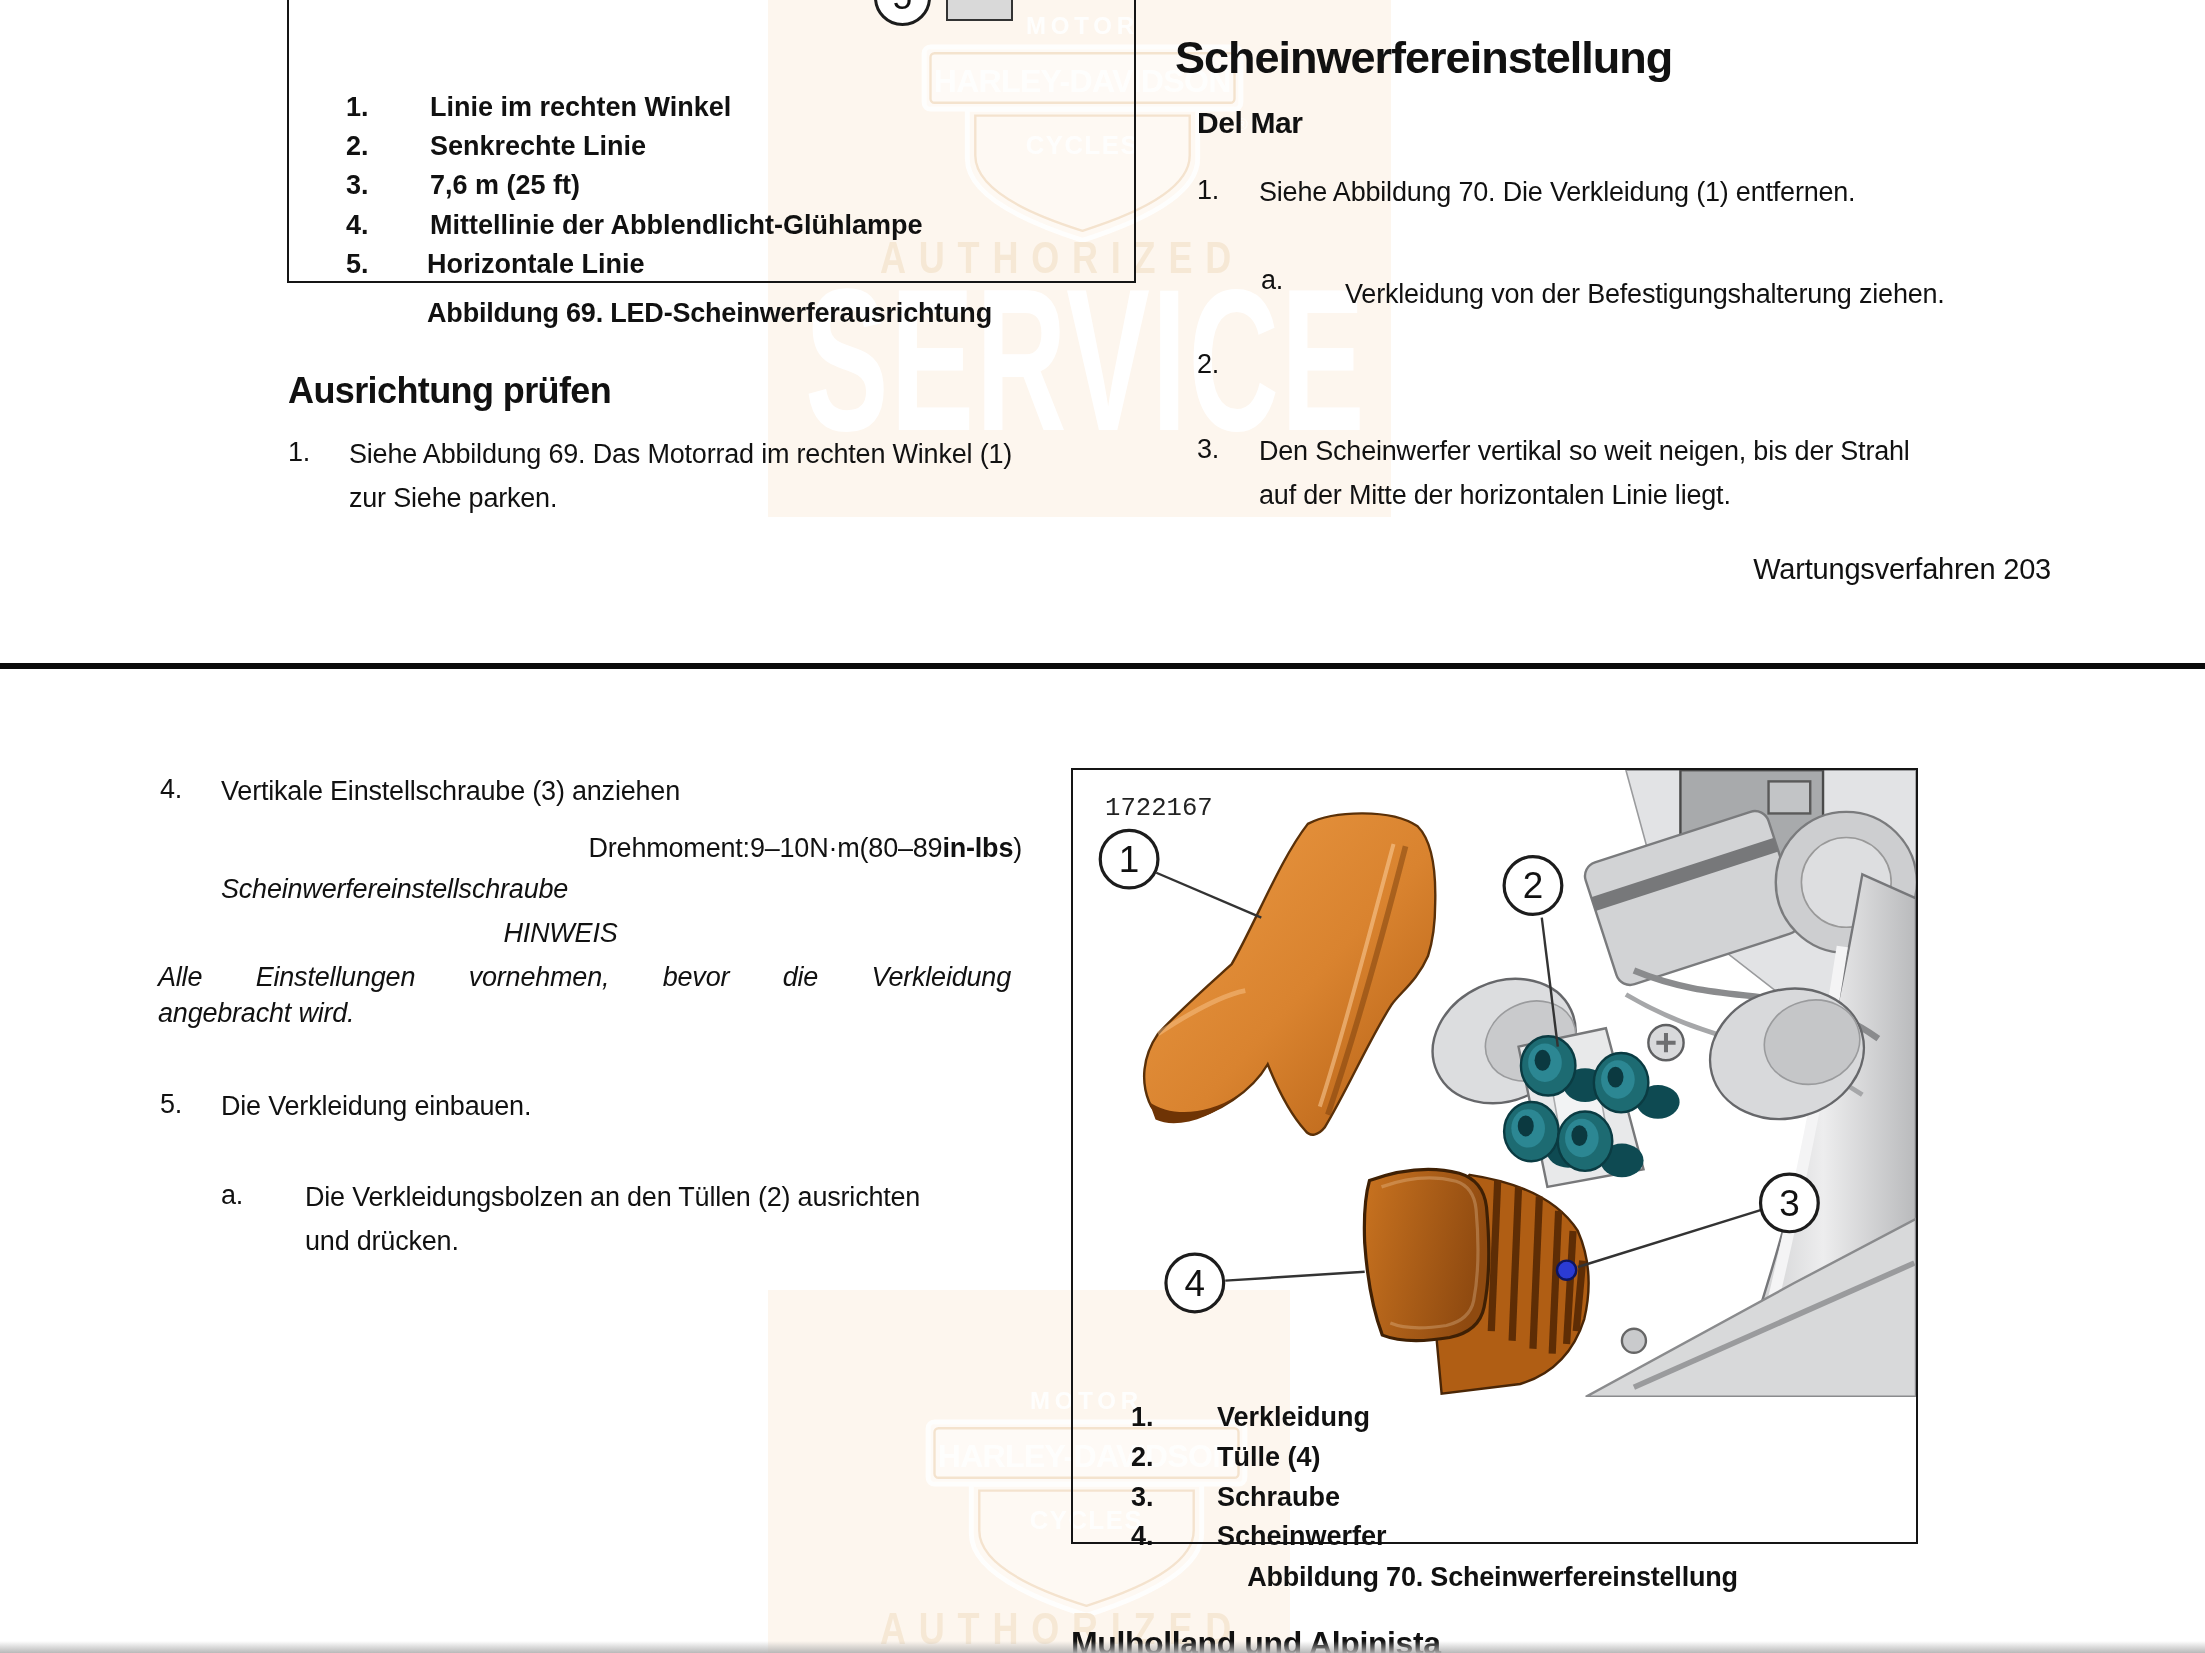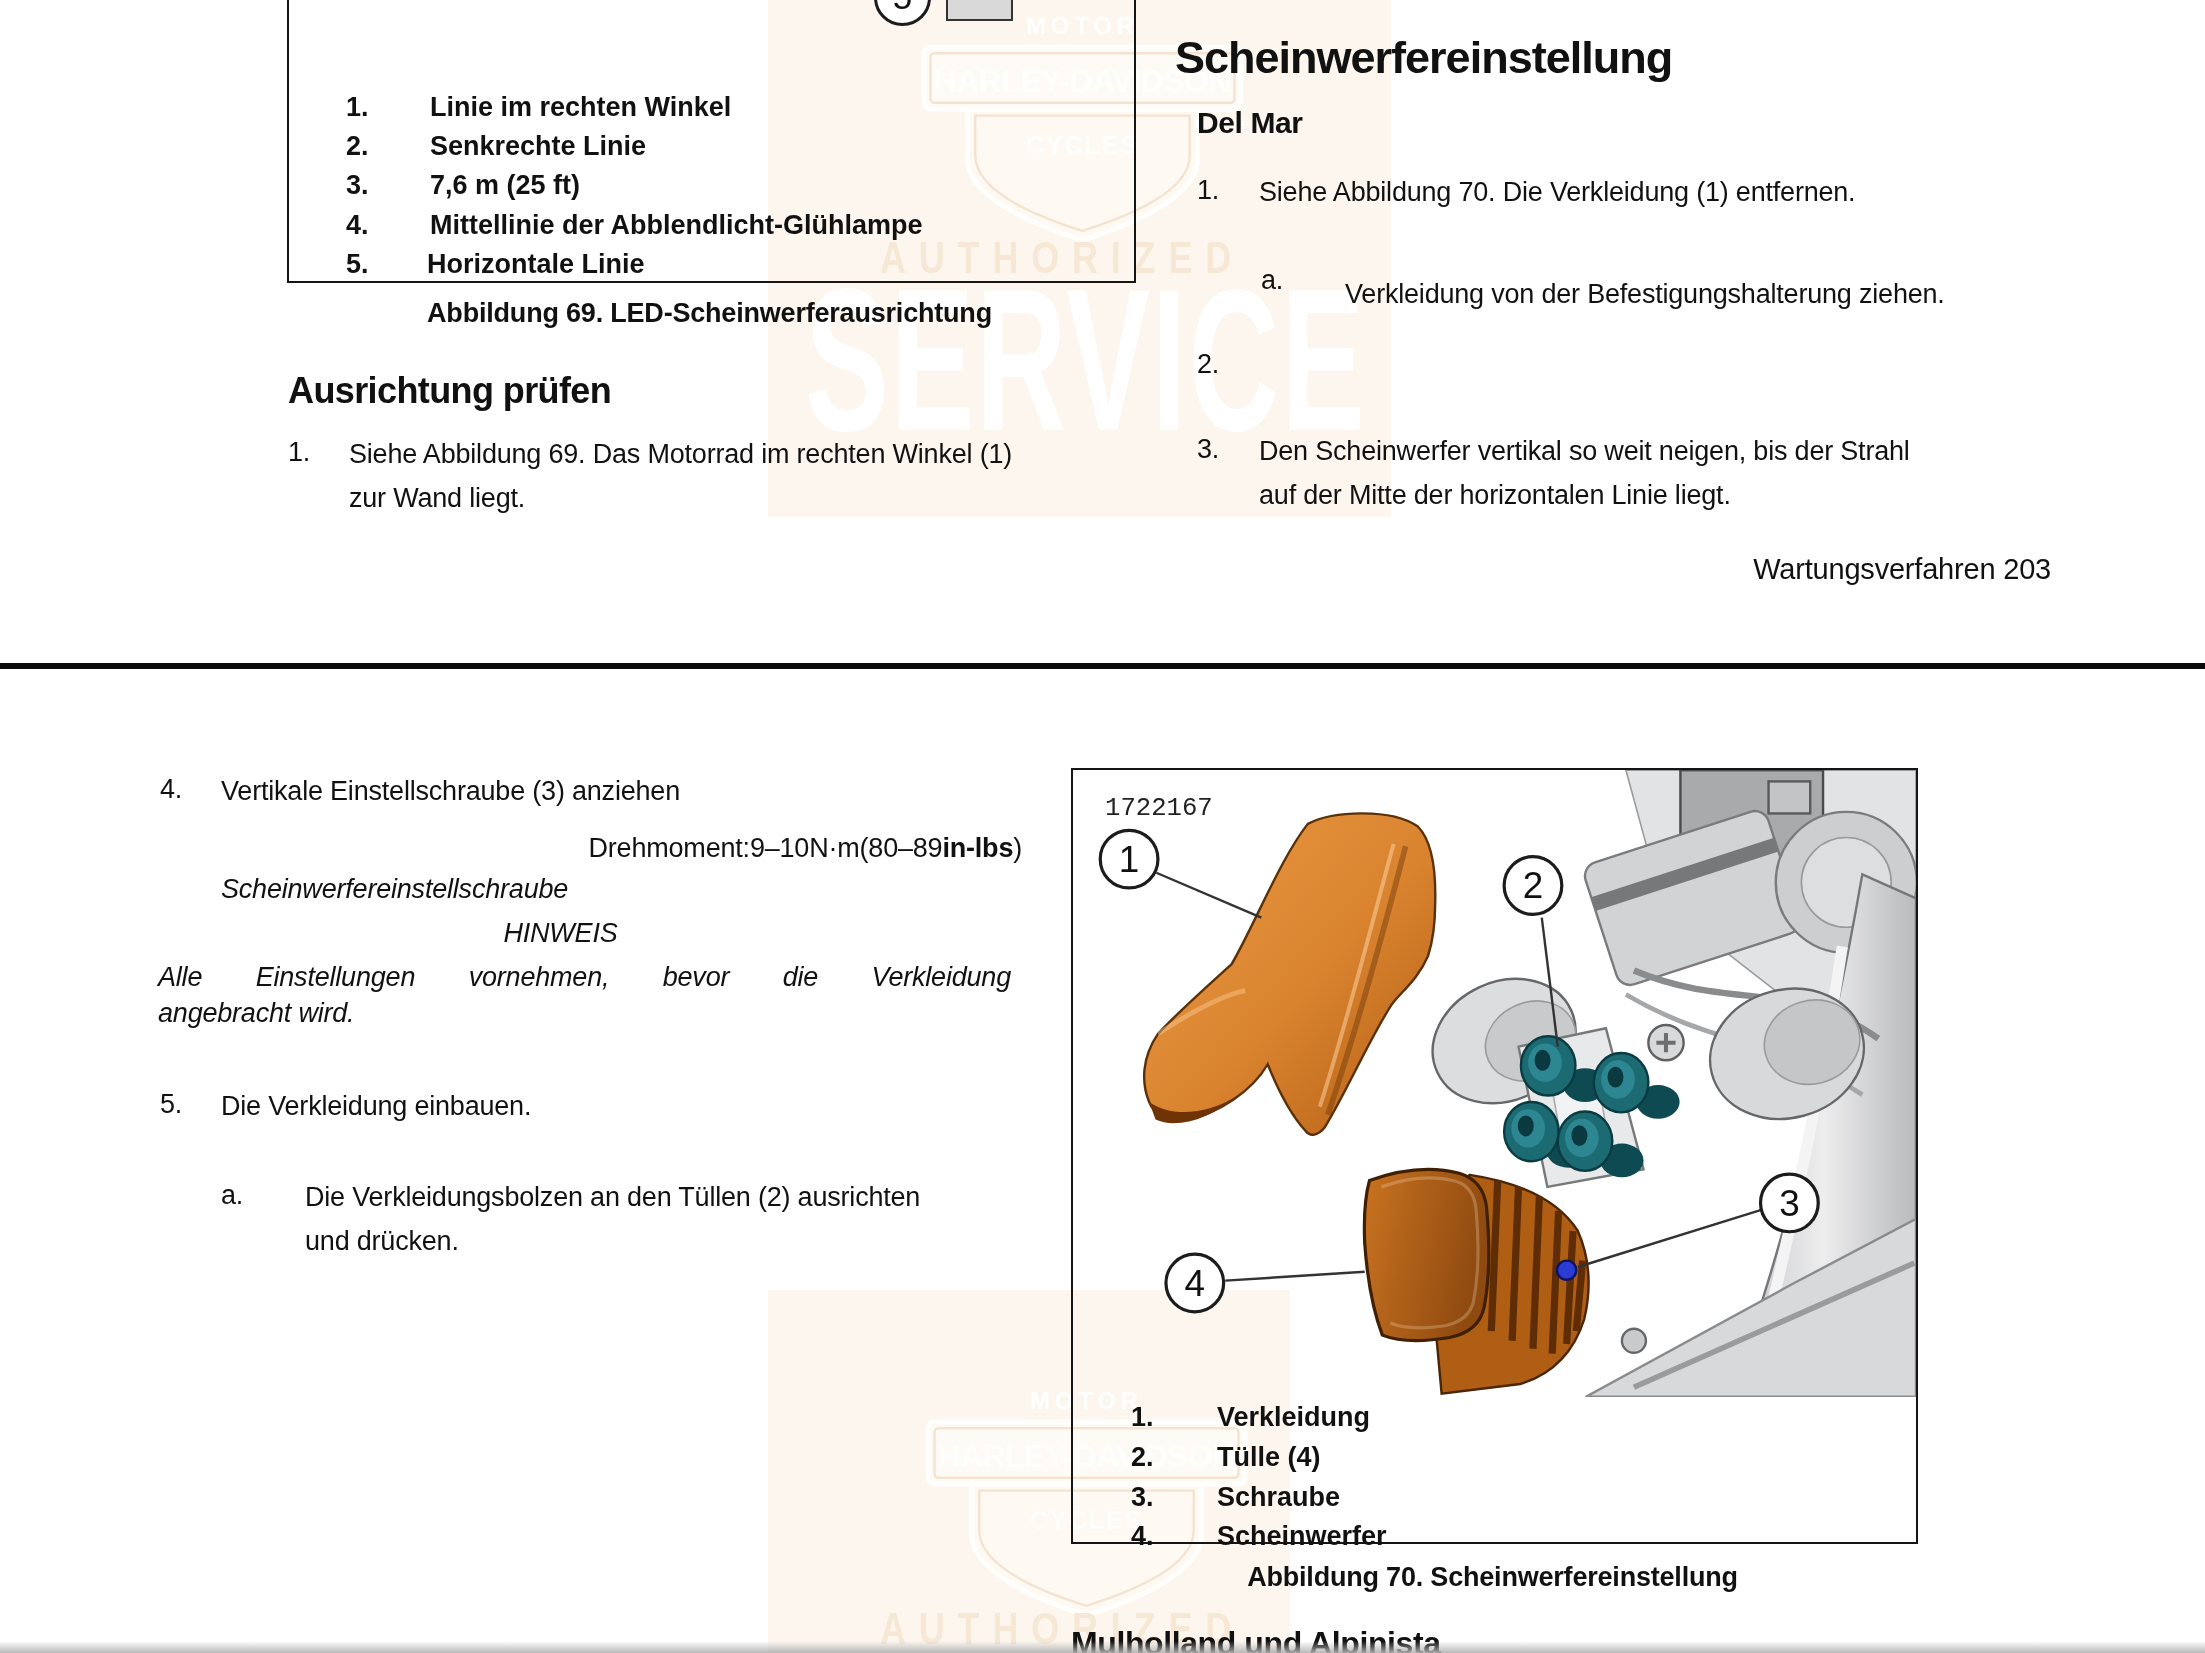--- a/index.html
+++ b/index.html
@@ -82,21 +82,21 @@
     <div class="legend-num" style="left:57px;top:250px;">5.</div>
     <div class="legend-label" style="left:138px;top:250px;">Horizontale Linie</div>
   </div>
 
   <div class="caption" style="left:287px;top:298px;width:845px;">Abbildung 69. LED-Scheinwerferausrichtung</div>
 
   <div class="h2l" style="left:288px;top:370px;">Ausrichtung prüfen</div>
 
   <div class="num" style="left:288px;top:437px;">1.</div>
   <div class="body-line" style="left:349px;top:437px;">Siehe Abbildung 69. Das Motorrad im rechten Winkel (1)</div>
-  <div class="body-line" style="left:349px;top:481px;">zur Wand liegt.</div>
+  <div class="body-line" style="left:349px;top:481px;">zur Siehe parken.</div>
 
   <div class="h1" style="left:1175px;top:32px;">Scheinwerfereinstellung</div>
   <div class="h2" style="left:1197px;top:106px;">Del Mar</div>
 
   <div class="num" style="left:1197px;top:175px;">1.</div>
   <div class="body-line" style="left:1259px;top:175px;">Siehe Abbildung 70. Die Verkleidung (1) entfernen.</div>
 
   <div class="num" style="left:1261px;top:265px;">a.</div>
   <div class="body-line" style="left:1345px;top:277px;">Verkleidung von der Befestigungshalterung ziehen.</div>
 

